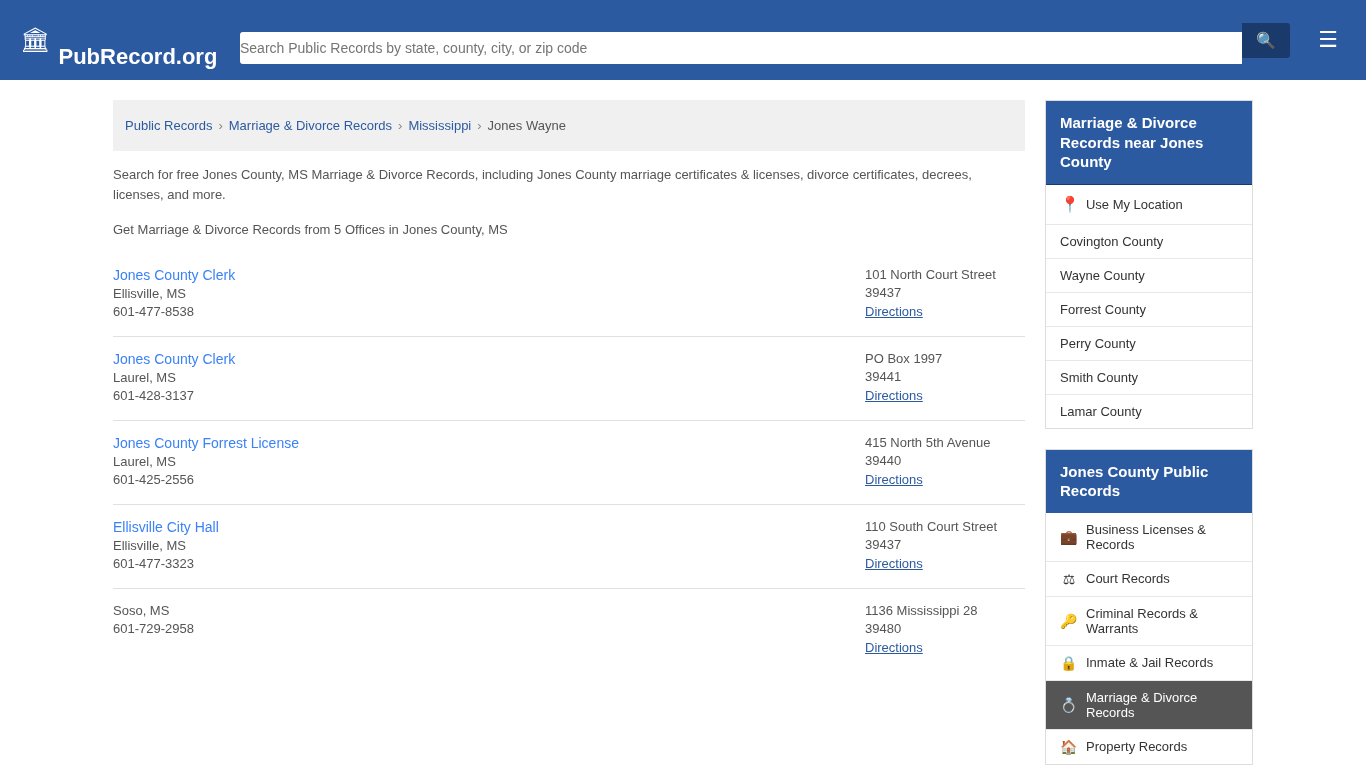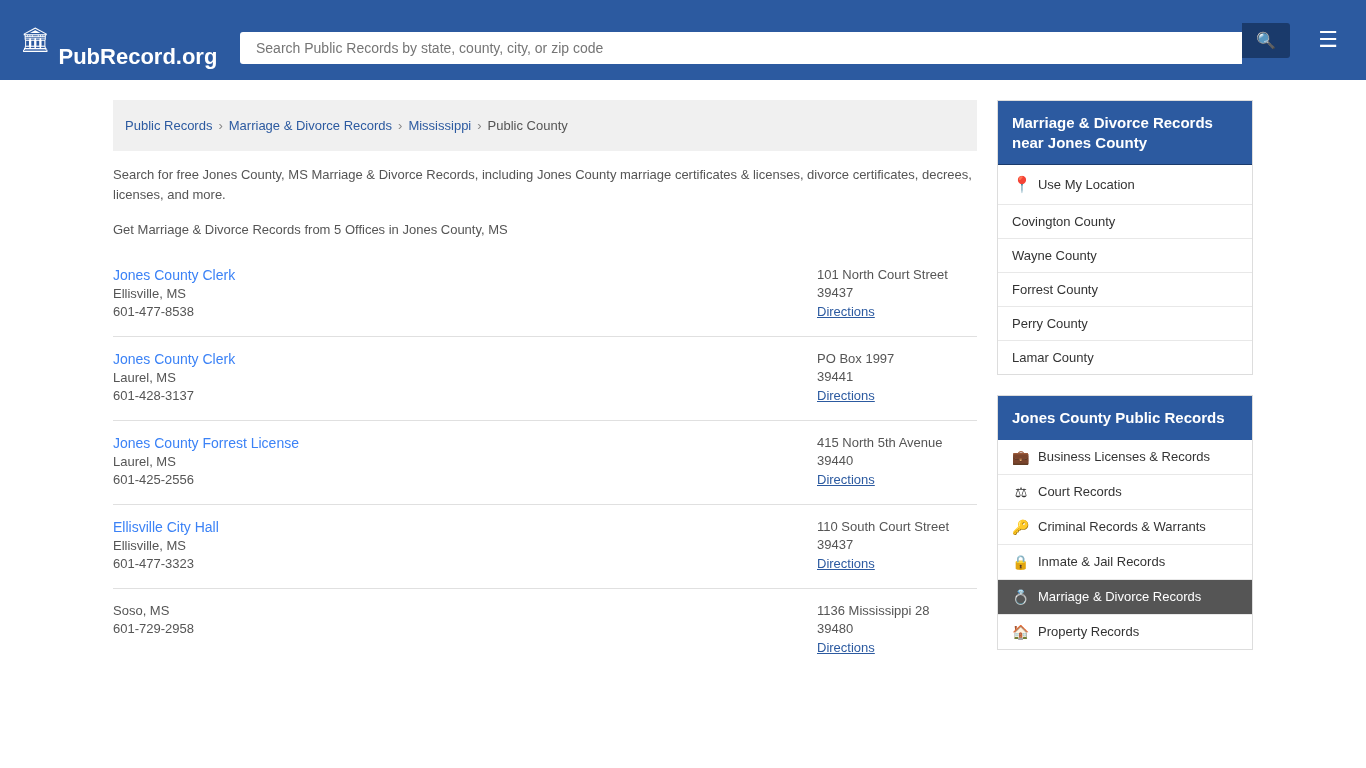--- a/index.html
+++ b/index.html
@@ -23,21 +23,21 @@
     }
     .logo-icon { font-size: 24px; }
     .logo-text { font-size: 22px; font-weight: bold; color: #fff; margin-top: 34px; }
     .search-bar {
       flex: 1;
       display: flex;
       align-items: center;
     }
     .search-input {
       width: 100%;
-      padding: 8px 16px;
+      padding: 8px 0;
       font-size: 14px;
       border: none;
       outline: none;
       border-radius: 3px 0 0 3px;
       margin-top: 16px;
     }
     .search-btn {
       background: #1a3a6b;
       border: none;
       padding: 8px 14px;
@@ -121,21 +121,21 @@
     .office-name { font-weight: normal; font-size: 14px; color: #3b82f6; margin-bottom: 3px; }
     .office-city { font-size: 13px; color: #555; margin-bottom: 3px; }
     .office-phone { font-size: 13px; color: #555; margin-bottom: 3px; }
     .office-right { min-width: 200px; text-align: left; padding-left: 40px; }
     .office-street { font-size: 13px; color: #555; margin-bottom: 3px; }
     .office-zip { font-size: 13px; color: #555; margin-bottom: 3px; }
     .directions-link { color: #2c5aa0; text-decoration: underline; font-size: 13px; cursor: pointer; }
 
     
     .sidebar {
-      width: 256px;
+      width: 208px;
       flex-shrink: 0;
       border-radius: 25px;
     }
 
     .sidebar-section-title {
       background: #2c5aa0;
       color: #fff;
       padding: 12px 14px;
       font-size: 15px;
       font-weight: bold;
@@ -223,21 +223,21 @@
 
   <main class="content">
 
     <nav class="breadcrumb">
       <a href="#">Public Records</a>
       <span class="sep">›</span>
       <a href="#">Marriage &amp; Divorce Records</a>
       <span class="sep">›</span>
       <a href="#">Mississippi</a>
       <span class="sep">›</span>
-      <span class="current">Public County</span>
+      <span class="current">Jones Wayne</span>
     </nav>
 
     <p class="description">Search for free Jones County, MS Marriage &amp; Divorce Records, including Jones County marriage certificates &amp; licenses, divorce certificates, decrees, licenses, and more.</p>
 
     <p class="sub-desc">Get Marriage &amp; Divorce Records from 5 Offices in Jones County, MS</p>
 
     <div id="offices-container">
         <div class="office-entry">
       <div class="office-left">
         <div class="office-name">Jones County Clerk</div>
@@ -315,20 +315,23 @@
           <li>
             <a href="#">Wayne County</a>
           </li>
           <li>
             <a href="#">Forrest County</a>
           </li>
           <li>
             <a href="#">Perry County</a>
           </li>
           <li>
+            <a href="#">Smith County</a>
+          </li>
+          <li>
             <a href="#">Lamar County</a>
           </li>
         </ul>
     </div>
 
     <div class="sidebar-public-records">
       <div class="sidebar-section-title">Jones County Public Records</div>
       <ul class="public-records-list" id="public-records-list">
           <li>
       <a href="#">

